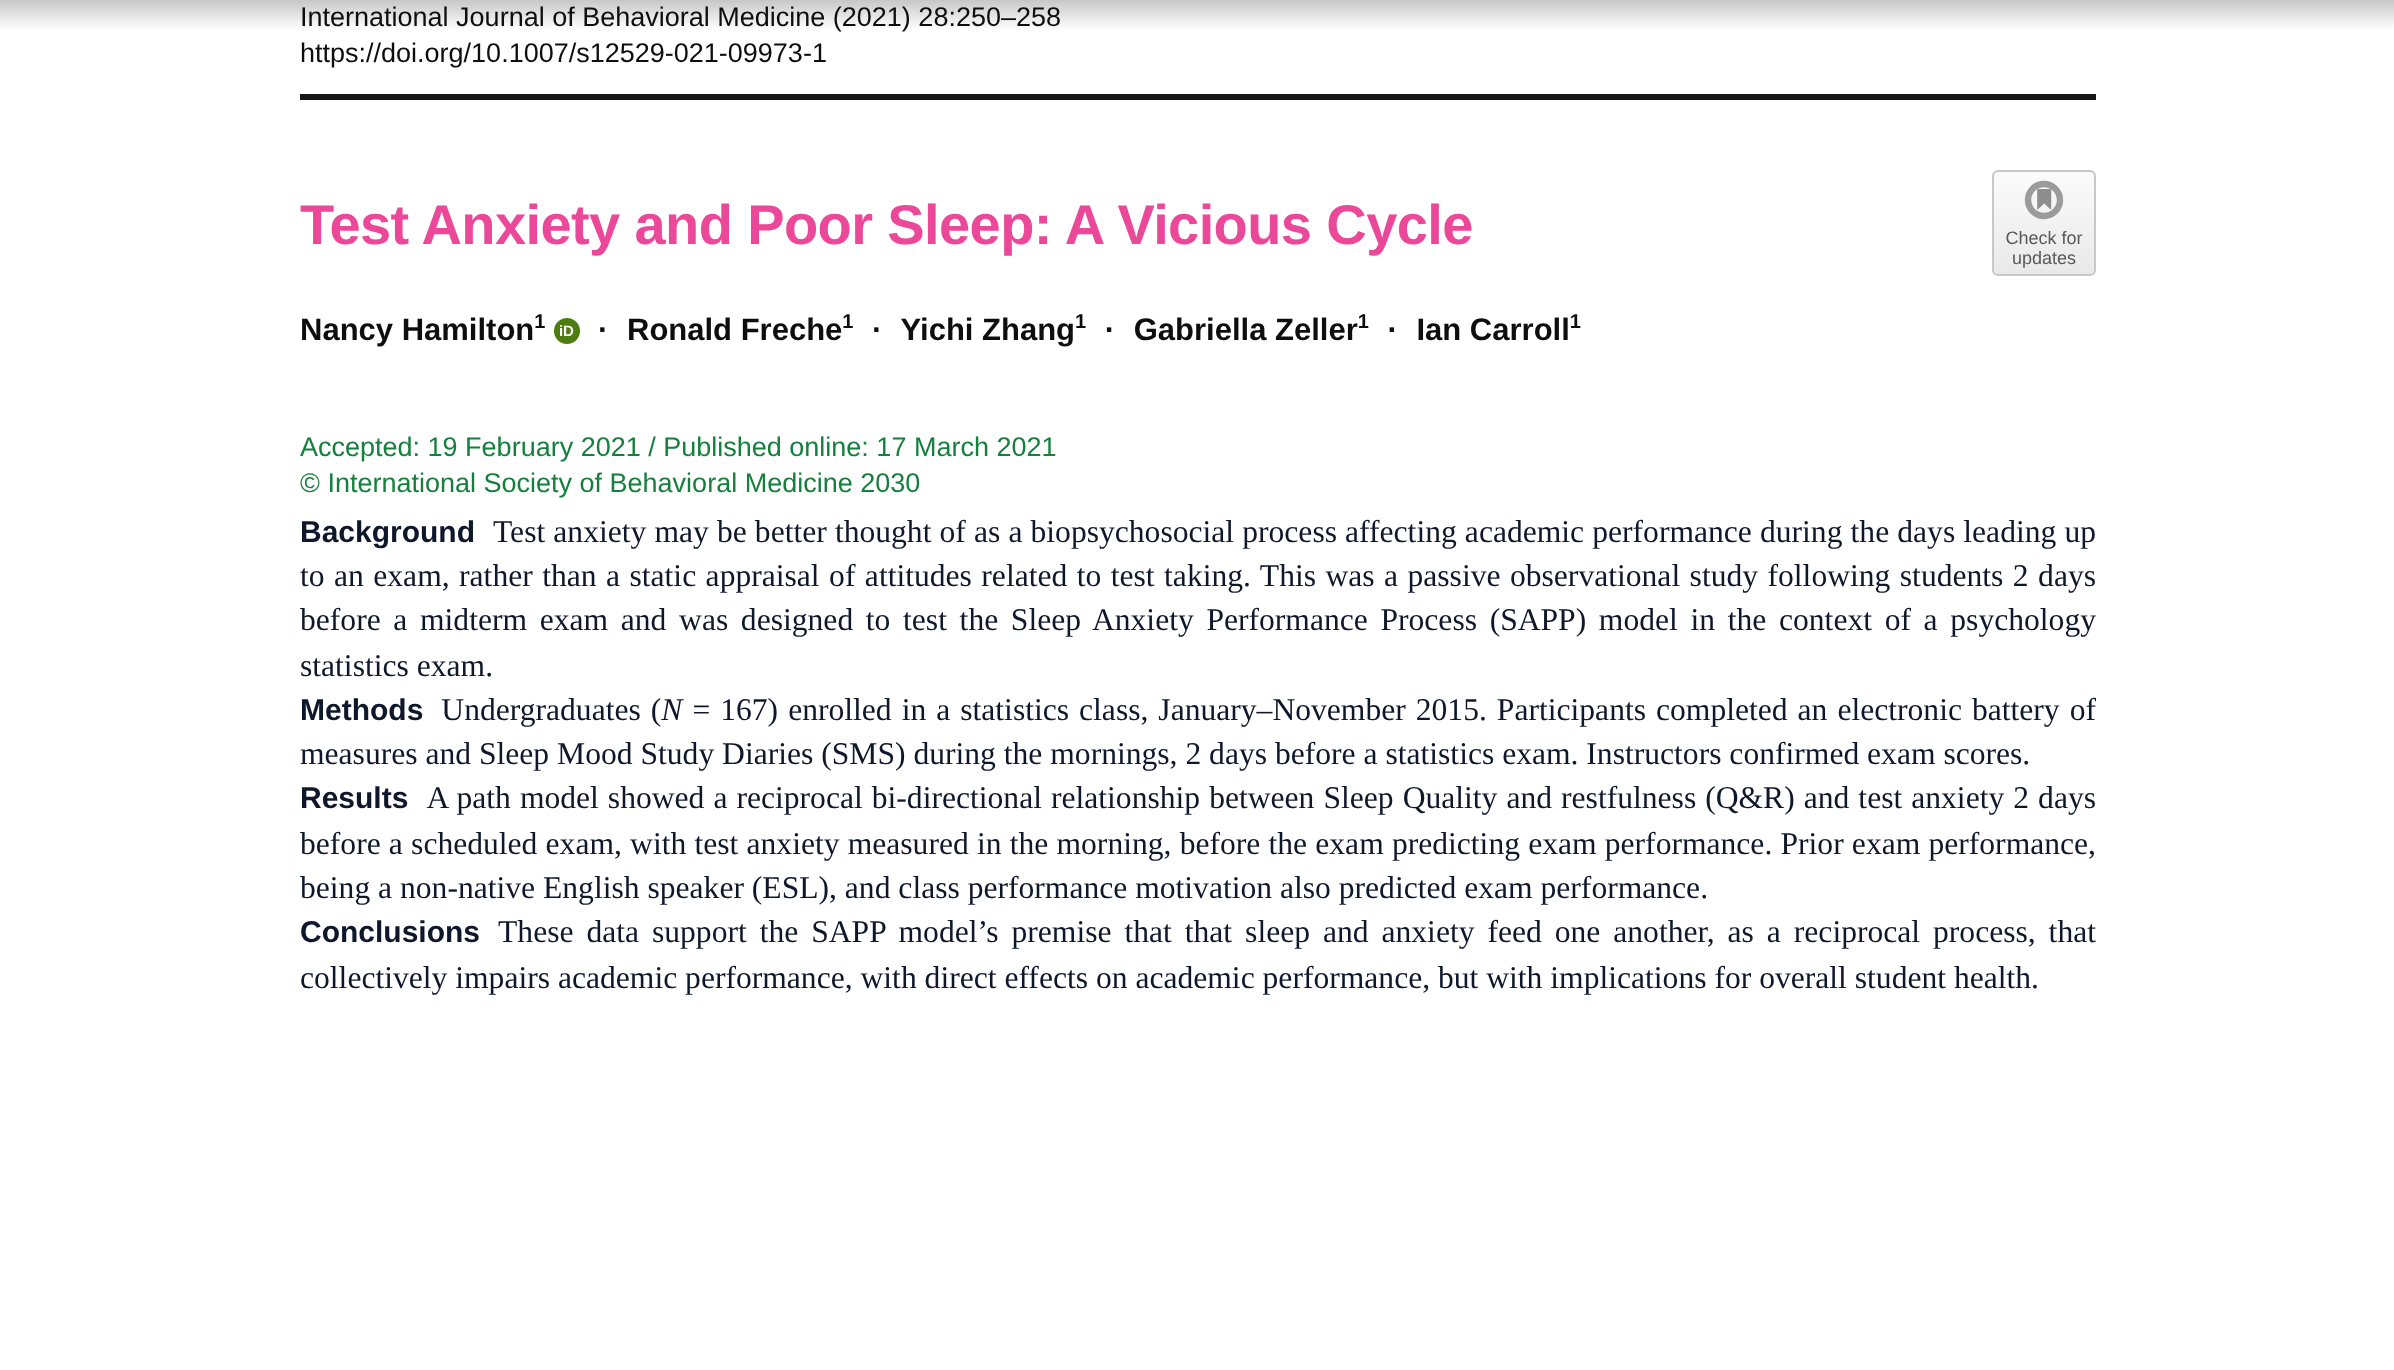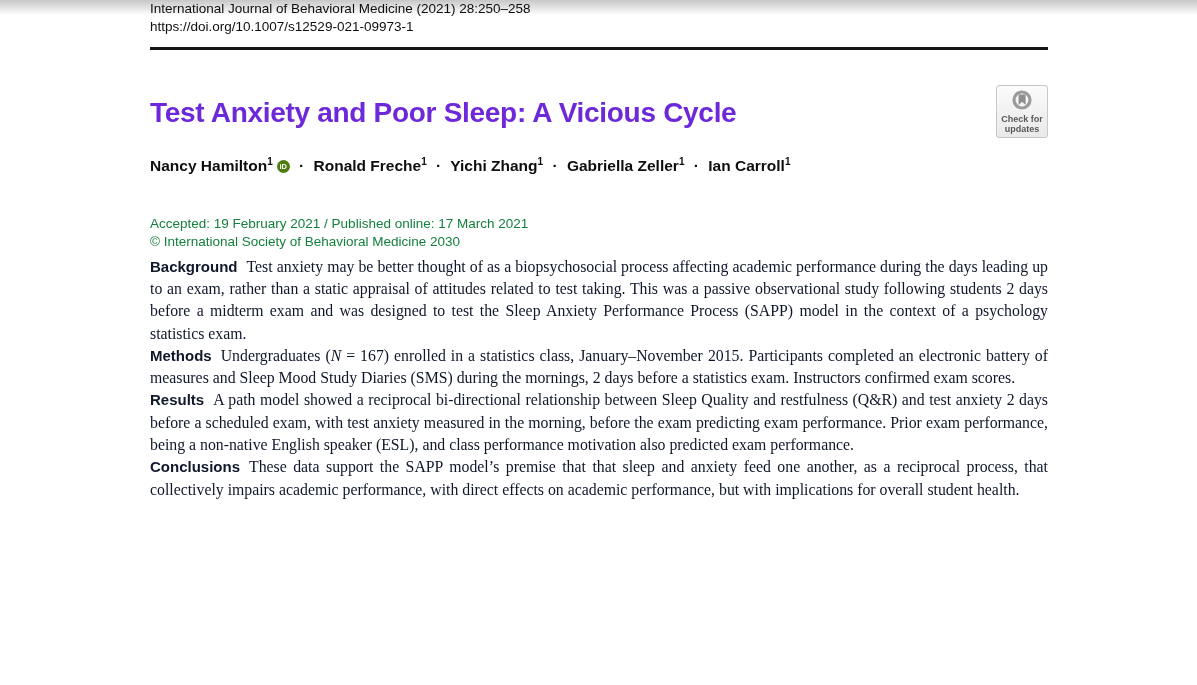--- a/index.html
+++ b/index.html
@@ -11,24 +11,24 @@
   .top-shade{position:absolute;top:0;left:0;width:100%;height:15px;
     background:linear-gradient(#c7c7c7,#ffffff);}
   .content{position:absolute;left:150px;top:0;width:898px;}
   .journal-info{font-size:13.5px;line-height:18px;color:#0e0e0e;}
   .rule{margin-top:11px;height:2.5px;background:#161616;}
   .banner{width:434px;height:31px;background:#c6c6c6;box-sizing:border-box;
     padding-left:13px;font-weight:bold;font-size:14.5px;line-height:31px;
     letter-spacing:.6px;color:#1e1e1e;}
   .check-badge{position:absolute;left:846px;top:85px;width:52px;height:53px;
     box-sizing:border-box;border:1px solid #c8c8c8;border-radius:3px;
-    background:linear-gradient(#fbfbfb,#e9e9e9);text-align:center;cursor:pointer;font-weight:bold;}
+    background:linear-gradient(#fbfbfb,#e9e9e9);text-align:center;cursor:pointer;}
   .check-badge svg{display:block;margin:2px auto 0;}
   .check-badge .cb-text{font-size:9px;line-height:10px;color:#595959;}
-  .title{margin-top:47px;font-size:28px;font-weight:bold;letter-spacing:-0.3px;color:#6d28d9;}
+  .title{margin-top:47px;font-size:28px;font-weight:bold;letter-spacing:-0.3px;color:#ec4899;}
   .authors{margin-top:27px;font-size:15.5px;font-weight:bold;color:#0e0e0e;}
   .authors sup{font-size:10px;}
   .author-sep{margin:0 5px;}
   .orcid{display:inline-block;width:13px;height:13px;border-radius:50%;
     background:#4d7c0f;color:#fff;font-size:7.5px;font-weight:bold;line-height:13px;
     text-align:center;margin-left:4px;vertical-align:2px;cursor:pointer;}
   .dates{margin-top:40px;font-size:13.5px;line-height:18px;color:#15803d;}
   .abstract-heading{margin-top:37px;font-size:16.5px;font-weight:bold;color:#000;}
   .abstract-body{margin-top:5px;font-family:"Liberation Serif",serif;
     font-size:15.8px;line-height:22.3px;text-align:justify;color:#0f172a;}

